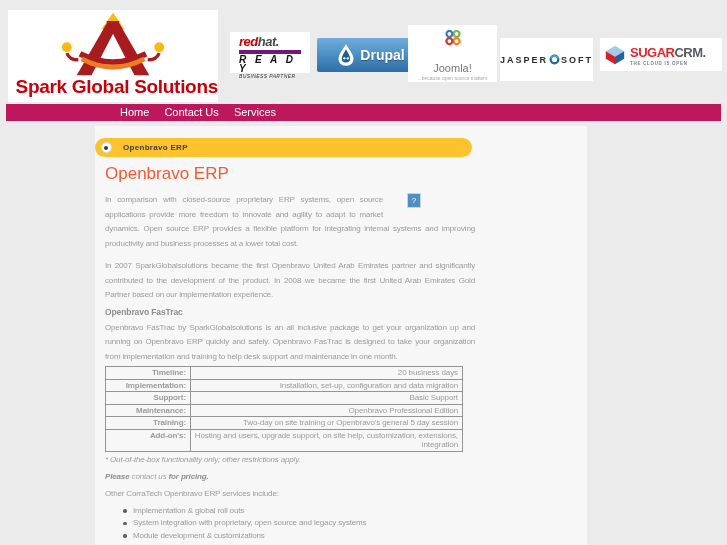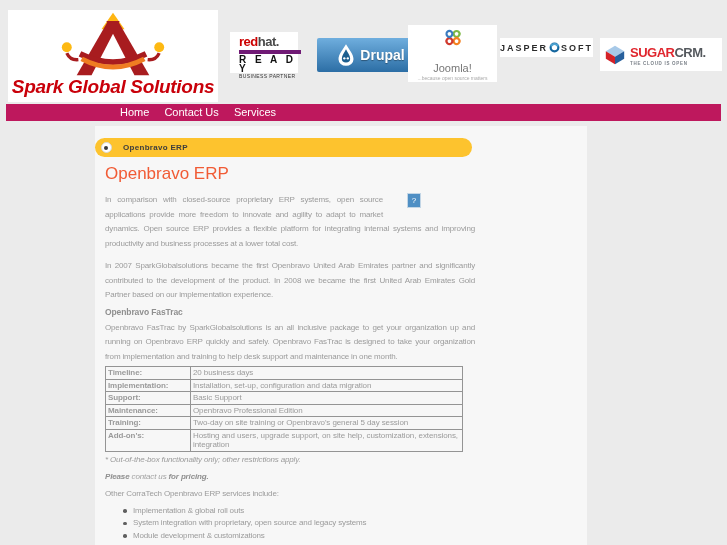--- a/index.html
+++ b/index.html
@@ -1,40 +1,40 @@
 <!DOCTYPE html>
 <html><head>
 <meta charset="utf-8">
 <style>
   html,body{margin:0;padding:0;background:#ebebeb;}
   .page{position:relative;width:727px;height:545px;background:#ebebeb;overflow:hidden;
         font-family:"Liberation Sans",sans-serif;}
 
   
-  .logo-box{position:absolute;left:8px;top:10px;width:210px;height:92px;background:#fff;text-align:center;font-style:italic;}
+  .logo-box{position:absolute;left:8px;top:10px;width:210px;height:92px;background:#fff;text-align:right;}
   .logo-box svg{display:block;margin:1px auto 0 auto;}
   .logo-text{font-size:19px;font-weight:bold;color:#c9000a;letter-spacing:-0.3px;line-height:19px;}
 
   .partner{position:absolute;background:#fff;box-sizing:border-box;}
-  .redhat{left:230px;top:32px;width:68px;height:41px;padding:3px 0 0 9px;}
+  .redhat{left:230px;top:32px;width:80px;height:41px;padding:3px 0 0 9px;font-style:italic;}
   .rh-name{font-size:13px;font-weight:bold;line-height:13px;letter-spacing:-0.5px;}
   .rh-red{color:#cc0000;} .rh-dark{color:#4a4a4a;}
   .rh-ready{font-size:10px;font-weight:bold;color:#111;letter-spacing:3px;border-top:4px solid #701a75;
             width:62px;margin-top:2px;padding-top:1px;line-height:9px;}
   .rh-sub{font-size:5px;color:#333;letter-spacing:0.4px;line-height:6px;width:62px;}
 
   .drupal{left:317px;top:38px;width:107px;height:34px;background:linear-gradient(180deg,#6faede,#2c6ea5);
           display:flex;align-items:center;justify-content:center;gap:4px;border-radius:2px;}
   .drupal-label{color:#fff;font-weight:bold;font-size:14px;text-shadow:0 1px 1px rgba(0,0,0,.35);}
 
   .joomla{left:408px;top:25px;width:89px;height:57px;display:flex;flex-direction:column;align-items:center;padding-top:3px;}
   .joomla-label{font-size:11px;color:#777;line-height:11px;margin-top:16px;}
   .joomla-tagline{font-size:5px;color:#aaa;line-height:7px;margin-top:1px;}
 
-  .jasper{left:500px;top:38px;width:93px;height:19px;display:flex;align-items:center;justify-content:center;gap:1px;}
+  .jasper{left:500px;top:38px;width:93px;height:43px;display:flex;align-items:center;justify-content:center;gap:1px;}
   .jasper-text{font-size:9px;color:#2b2b2b;letter-spacing:2px;font-weight:bold;}
 
   .sugar{left:600px;top:38px;width:122px;height:33px;display:flex;align-items:center;padding-left:4px;gap:4px;}
   .sugar-word{font-size:13px;font-weight:bold;line-height:12px;letter-spacing:-0.5px;}
   .sugar-red{color:#e0262e;} .sugar-gray{color:#55595e;}
   .sugar-tagline{font-size:4.5px;color:#7a8088;letter-spacing:0.7px;font-weight:bold;line-height:6px;}
 
   
   .navbar{position:absolute;left:6px;top:104px;width:715px;height:17px;background:#be185d;
           font-size:11px;line-height:17px;padding-left:114px;box-sizing:border-box;}
@@ -57,21 +57,21 @@
   .float-box{float:right;width:92px;height:26px;position:relative;}
   .help-icon{position:absolute;left:24px;top:0;width:12px;height:13px;background:#4f8fc4;
              border:1px solid #c3d6e6;color:#fff;font-size:8px;line-height:13px;text-align:center;
              box-sizing:content-box;cursor:pointer;}
   p.p2{margin-bottom:3px;}
   h4.fastrac{margin:0 0 3px 0;font-size:8.5px;color:#8f8f8f;font-weight:bold;line-height:12px;letter-spacing:-0.1px;}
   p.p3{margin-bottom:2px;}
 
   table.spec{border-collapse:collapse;width:358px;margin:0 0 2px 0;}
   table.spec td{border:1px solid #949494;font-size:8px;line-height:9.5px;padding:1px 4px 1px 2px;
-                color:#9b9b9b;vertical-align:top;letter-spacing:-0.1px;}
+                color:#9b9b9b;vertical-align:top;letter-spacing:-0.1px;text-align:right;}
   td.lbl{width:78px;color:#2a70c2;font-weight:bold;}
   td.just{text-align:justify;}
 
   .footnote{font-style:italic;margin:0 0 5px 0 !important;text-align:right;line-height:12px;}
   .pricing{font-style:italic;margin:0 0 5px 0 !important;text-align:center;line-height:12px;}
   .pricing .bi{font-weight:bold;color:#8f8f8f;}
   .pricing .lk{color:#a2a2a2;cursor:pointer;}
   .services-intro{margin:0 0 3px 0 !important;text-align:left !important;line-height:12px;}
 
   ul.services{list-style:none;margin:0;padding:2px 0 0 18px;}

